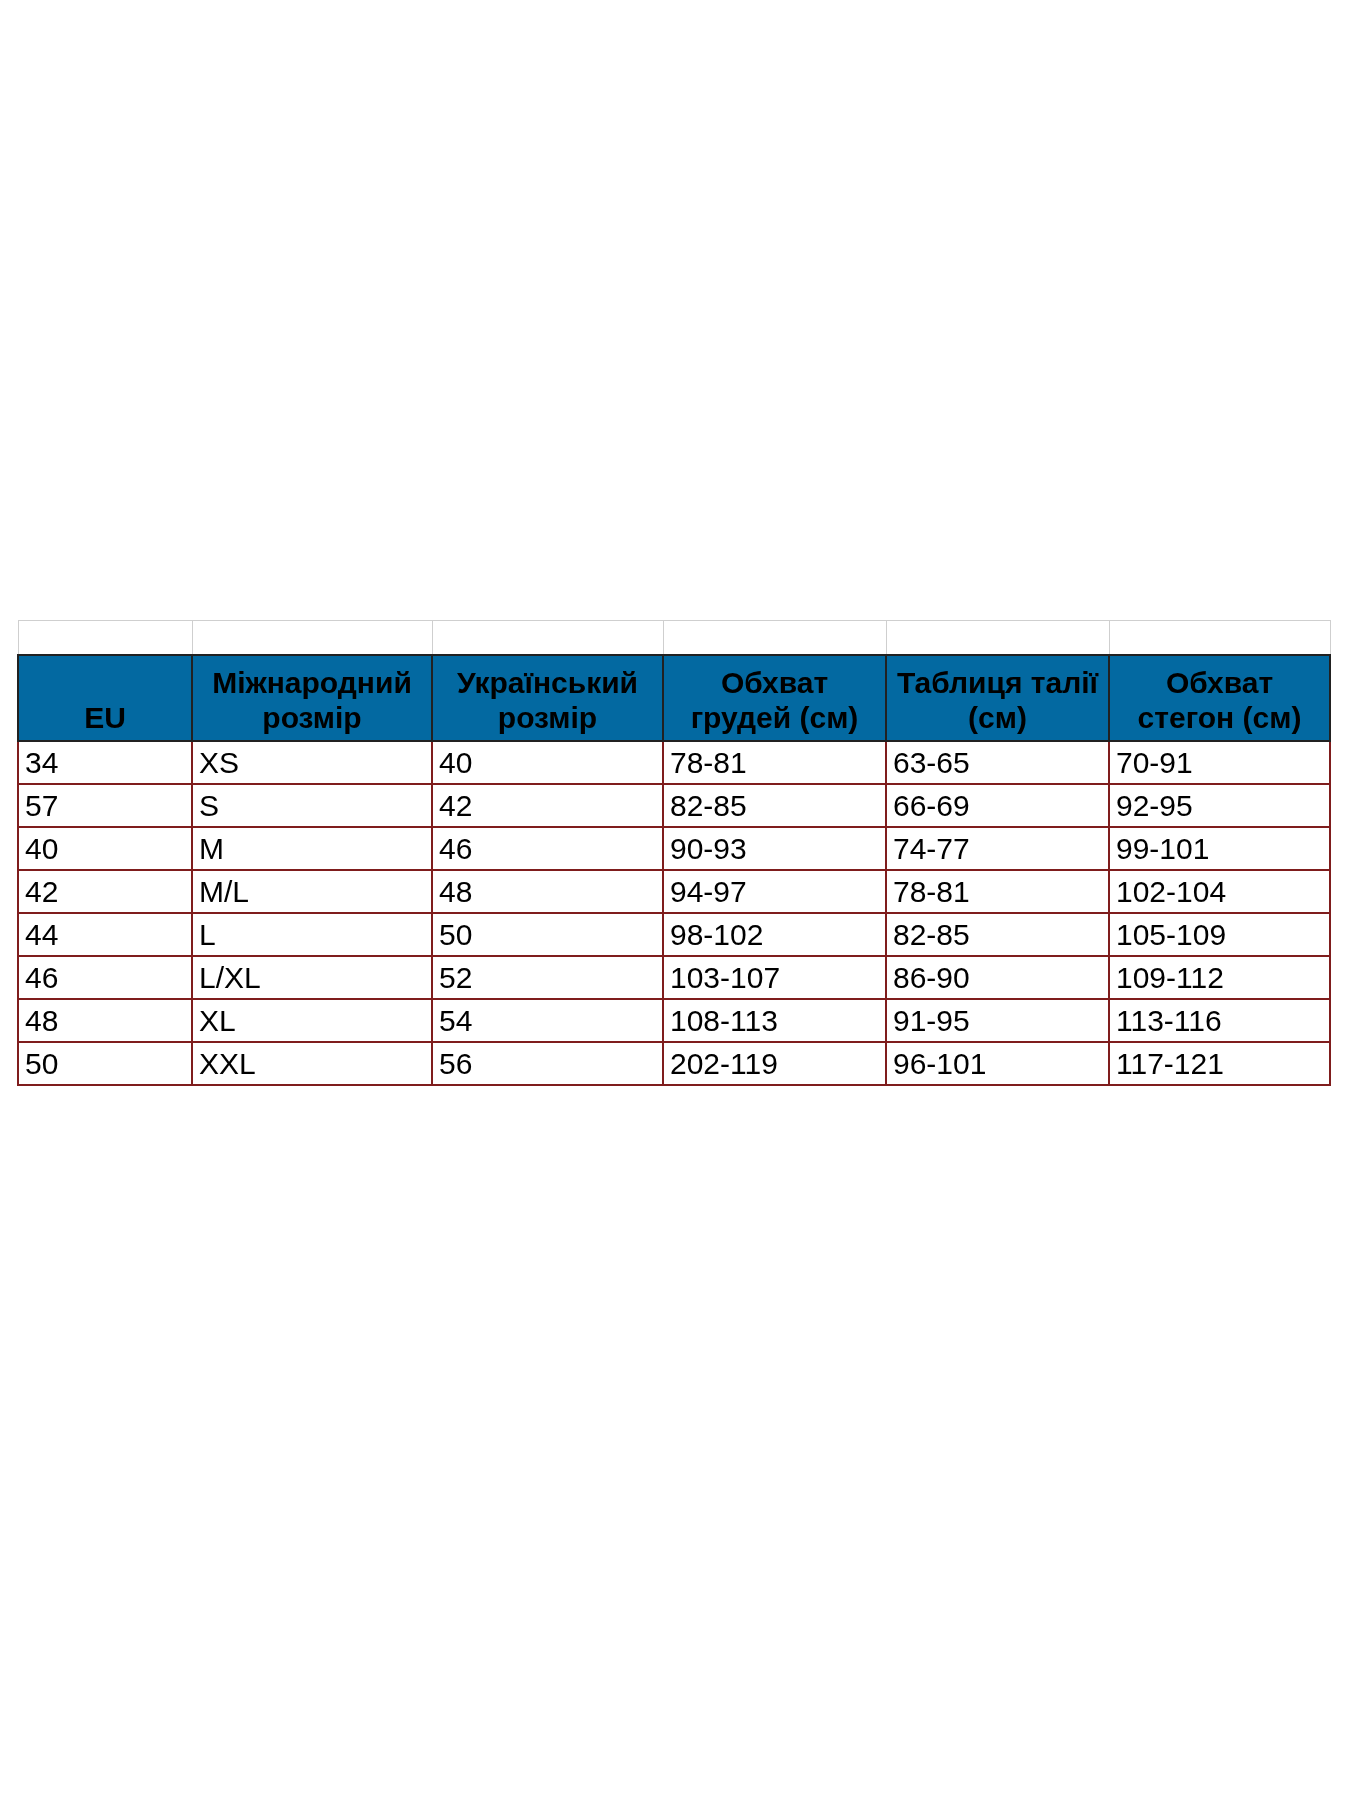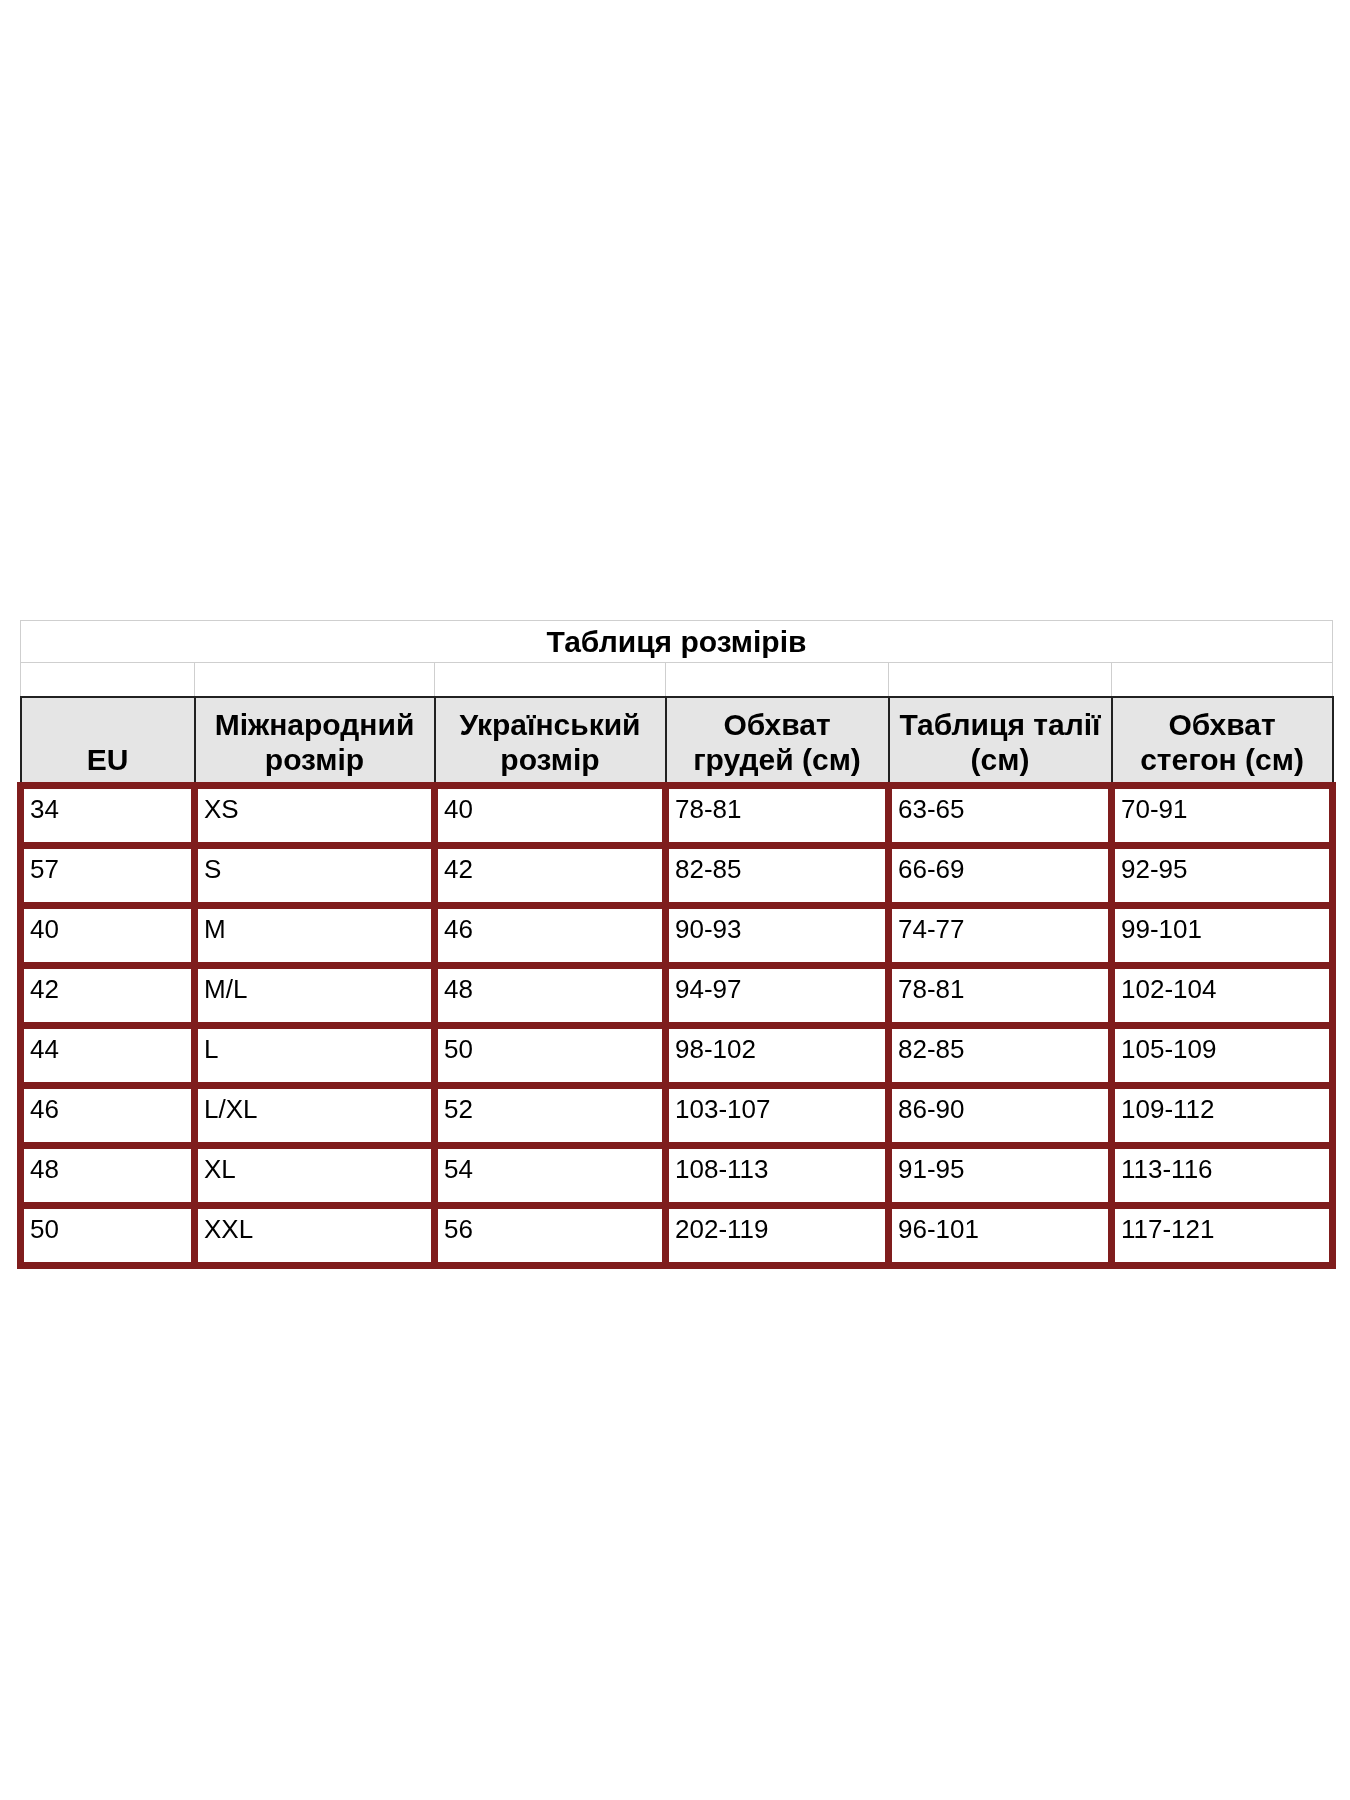--- a/index.html
+++ b/index.html
@@ -39,61 +39,58 @@
   }
   
   tr.spacer-row td {
     border: 1px solid #cfcfcf;
     height: 33px;
     padding: 0;
   }
   
   tr.header-row th {
     border: 2px solid #212121;
-    background: #e5e5e5;
+    background: #0369a1;
     font-weight: bold;
     font-size: 30px;
     line-height: 1.15;
     text-align: center;
     vertical-align: bottom;
     padding: 2px 4px 5px 4px;
     height: 77px;
     white-space: pre-line;
     overflow: hidden;
   }
   
   tbody.data-body td {
-    border: 7px solid #7f1d1d;
+    border: 2px solid #7f1d1d;
     height: 41px;
     vertical-align: middle;
     text-align: left;
-    padding: 0 2px 12px 6px;
-    font-size: 26px;
+    padding: 0 2px 0 6px;
+    font-size: 30px;
     overflow: hidden;
     background: #ffffff;
   }
 </style>
 </head>
 <body>
 
 <div class="page">
   <div class="table-wrap">
     <table class="size-table">
       <colgroup>
         <col style="width:174px">
         <col style="width:240px">
         <col style="width:231px">
         <col style="width:223px">
         <col style="width:223px">
         <col style="width:221px">
       </colgroup>
       <tbody>
-        <tr class="title-row">
-          <td colspan="6">Таблиця розмірів</td>
-        </tr>
         <tr class="spacer-row">
           <td></td>
           <td></td>
           <td></td>
           <td></td>
           <td></td>
           <td></td>
         </tr>
         <tr class="header-row">
             <th>EU</th>

